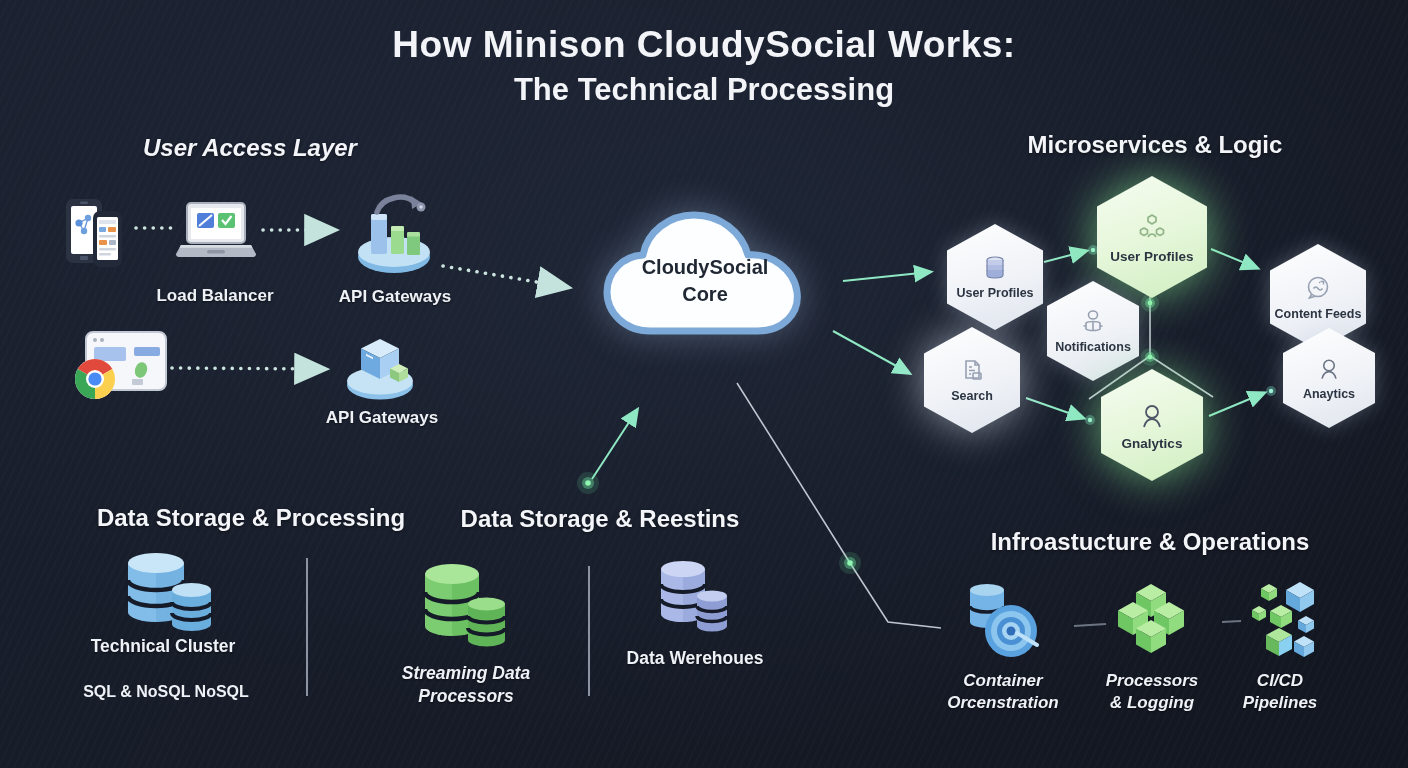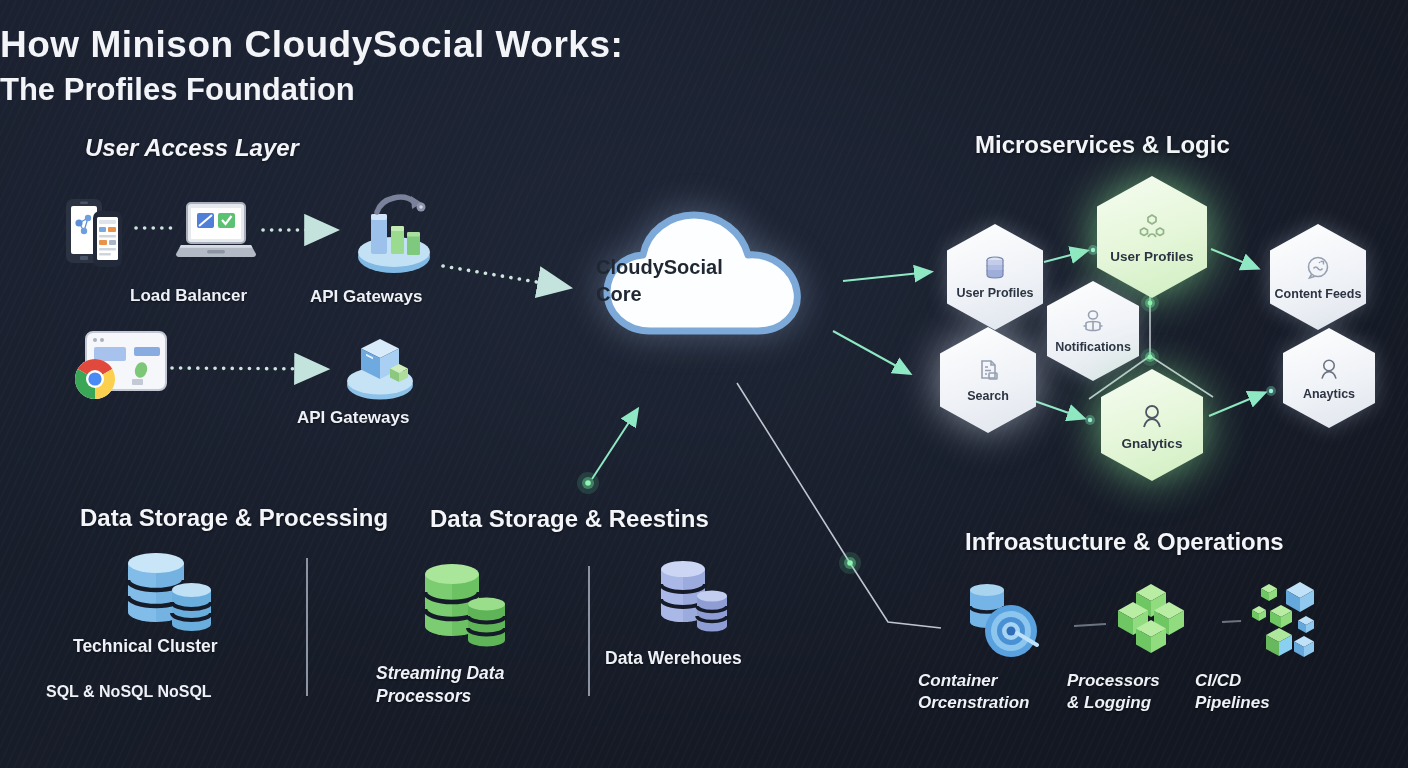--- a/index.html
+++ b/index.html
@@ -6,21 +6,21 @@
   .stage{
     position:relative;width:1408px;height:768px;overflow:hidden;
     font-family:"Liberation Sans", sans-serif;
     background:
       radial-gradient(1200px 700px at 50% 35%, rgba(46,58,82,0.35), rgba(0,0,0,0) 70%),
       repeating-linear-gradient(115deg, rgba(255,255,255,0.015) 0 2px, rgba(0,0,0,0) 2px 7px),
       linear-gradient(135deg,#1b2130 0%, #161b27 45%, #121620 100%);
     color:#f2f4f8;
   }
   .abs{position:absolute;}
-  .ctr{}
+  .ctr{text-align:center;}
   .title-wrap{left:0;top:24px;width:100%;}
   .title-l1{font-size:37px;font-weight:700;letter-spacing:.5px;}
   .title-l2{font-size:31px;font-weight:700;margin-top:6px;}
   .sec-heading{font-size:24px;font-weight:700;color:#f3f5f9;text-shadow:0 1px 3px rgba(0,0,0,.5);}
   .node-label{font-size:17px;font-weight:700;color:#eef1f6;text-shadow:0 1px 2px rgba(0,0,0,.55);}
   .node-label.two{line-height:1.3;font-style:italic;}
   .caption{font-size:16px;font-weight:700;color:#eef1f6;}
   svg{display:block;}
   .conn{left:0;top:0;pointer-events:none;}
 
@@ -124,21 +124,21 @@
     </g>
 
     <g stroke="rgba(170,178,192,0.8)" stroke-width="2">
       <path d="M307 558 V696"></path>
       <path d="M589 566 V696"></path>
     </g>
   </svg>
 
   <div class="abs ctr title-wrap">
     <div class="title-l1">How Minison CloudySocial Works:</div>
-    <div class="title-l2">The Profiles Foundation</div>
+    <div class="title-l2">The Technical Processing</div>
   </div>
 
   <div class="abs ctr sec-heading" style="left:85px;top:134px;width:330px;font-style:italic;">User Access Layer</div>
 
   <div class="abs" style="left:62px;top:193px;">
     <svg width="66" height="76" viewBox="0 0 66 76">
       <rect x="4" y="6" width="36" height="64" rx="7" fill="#2b3242"></rect>
       <rect x="9" y="13" width="26" height="48" rx="2" fill="#ffffff"></rect>
       <rect x="18" y="8.5" width="8" height="2.4" rx="1.2" fill="#4a5468"></rect>
       <g stroke="#5b8fd9" stroke-width="1.2">
@@ -282,36 +282,36 @@
           <ellipse cx="14" cy="7" rx="4.5" ry="4"></ellipse>
           <path d="M7 15 c2 -2 12 -2 14 0 v6 c-2 2 -12 2 -14 0 Z"></path>
           <path d="M14 14 v8 M7 18 h-2.5 M21 18 h2.5"></path>
         </svg>
       </span>
       <span class="hex-label">Notifications</span>
     </div>
   </div>
 
 
-  <div class="abs hex-wrap glow-white" style="left:1270px;top:224px;width:96px;height:106px;">
+  <div class="abs hex-wrap glow-white" style="left:1270px;top:244px;width:96px;height:106px;">
     <div class="hex white">
       <span class="hex-icon">
         <svg width="30" height="30" viewBox="0 0 30 30" fill="none" stroke="#97a0b2" stroke-width="1.6">
           <circle cx="15" cy="14" r="9.5"></circle>
           <path d="M8.5 21.5 L6.5 25 l5 -1.5"></path>
           <path d="M10.5 15.5 c1.5 -2 3 -2 4.5 0 s3 2 4.5 0"></path>
           <path d="M17.5 8.5 h3 v3" stroke-width="1.4"></path>
           <circle cx="16.5" cy="9.5" r="0.8" fill="#97a0b2" stroke="none"></circle>
         </svg>
       </span>
       <span class="hex-label">Content Feeds</span>
     </div>
   </div>
 
-  <div class="abs hex-wrap glow-strong" style="left:924px;top:327px;width:96px;height:106px;margin-left:16px;">
+  <div class="abs hex-wrap glow-strong" style="left:924px;top:327px;width:96px;height:106px;">
     <div class="hex white">
       <span class="hex-icon">
         <svg width="28" height="28" viewBox="0 0 28 28" fill="none" stroke="#97a0b2" stroke-width="1.6">
           <path d="M8 4 h9 l4 4 v13 H8 Z"></path>
           <path d="M17 4 v4 h4"></path>
           <path d="M11 10 h3 M11 13.5 h6 M11 17 h2"></path>
           <rect x="15" y="16" width="8" height="6" rx="0.8"></rect>
         </svg>
       </span>
       <span class="hex-label">Search</span>

